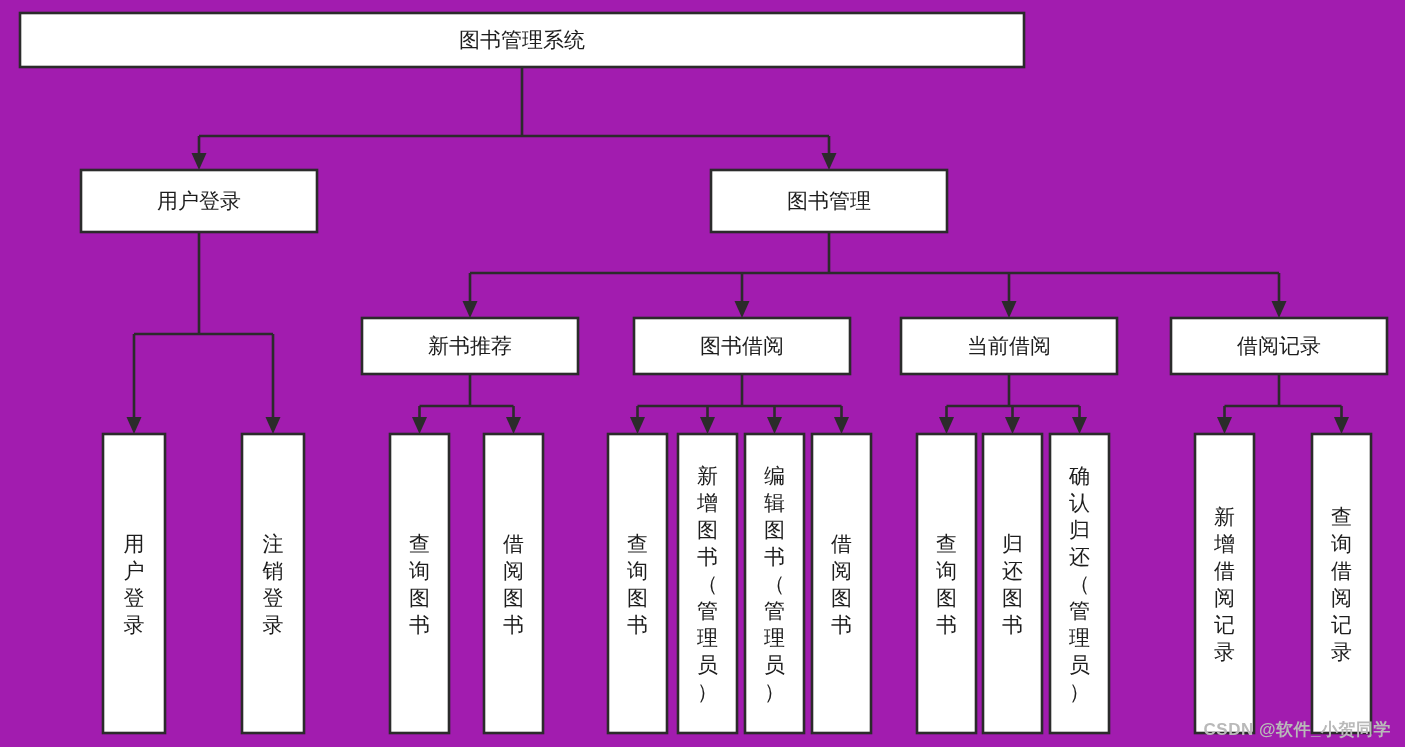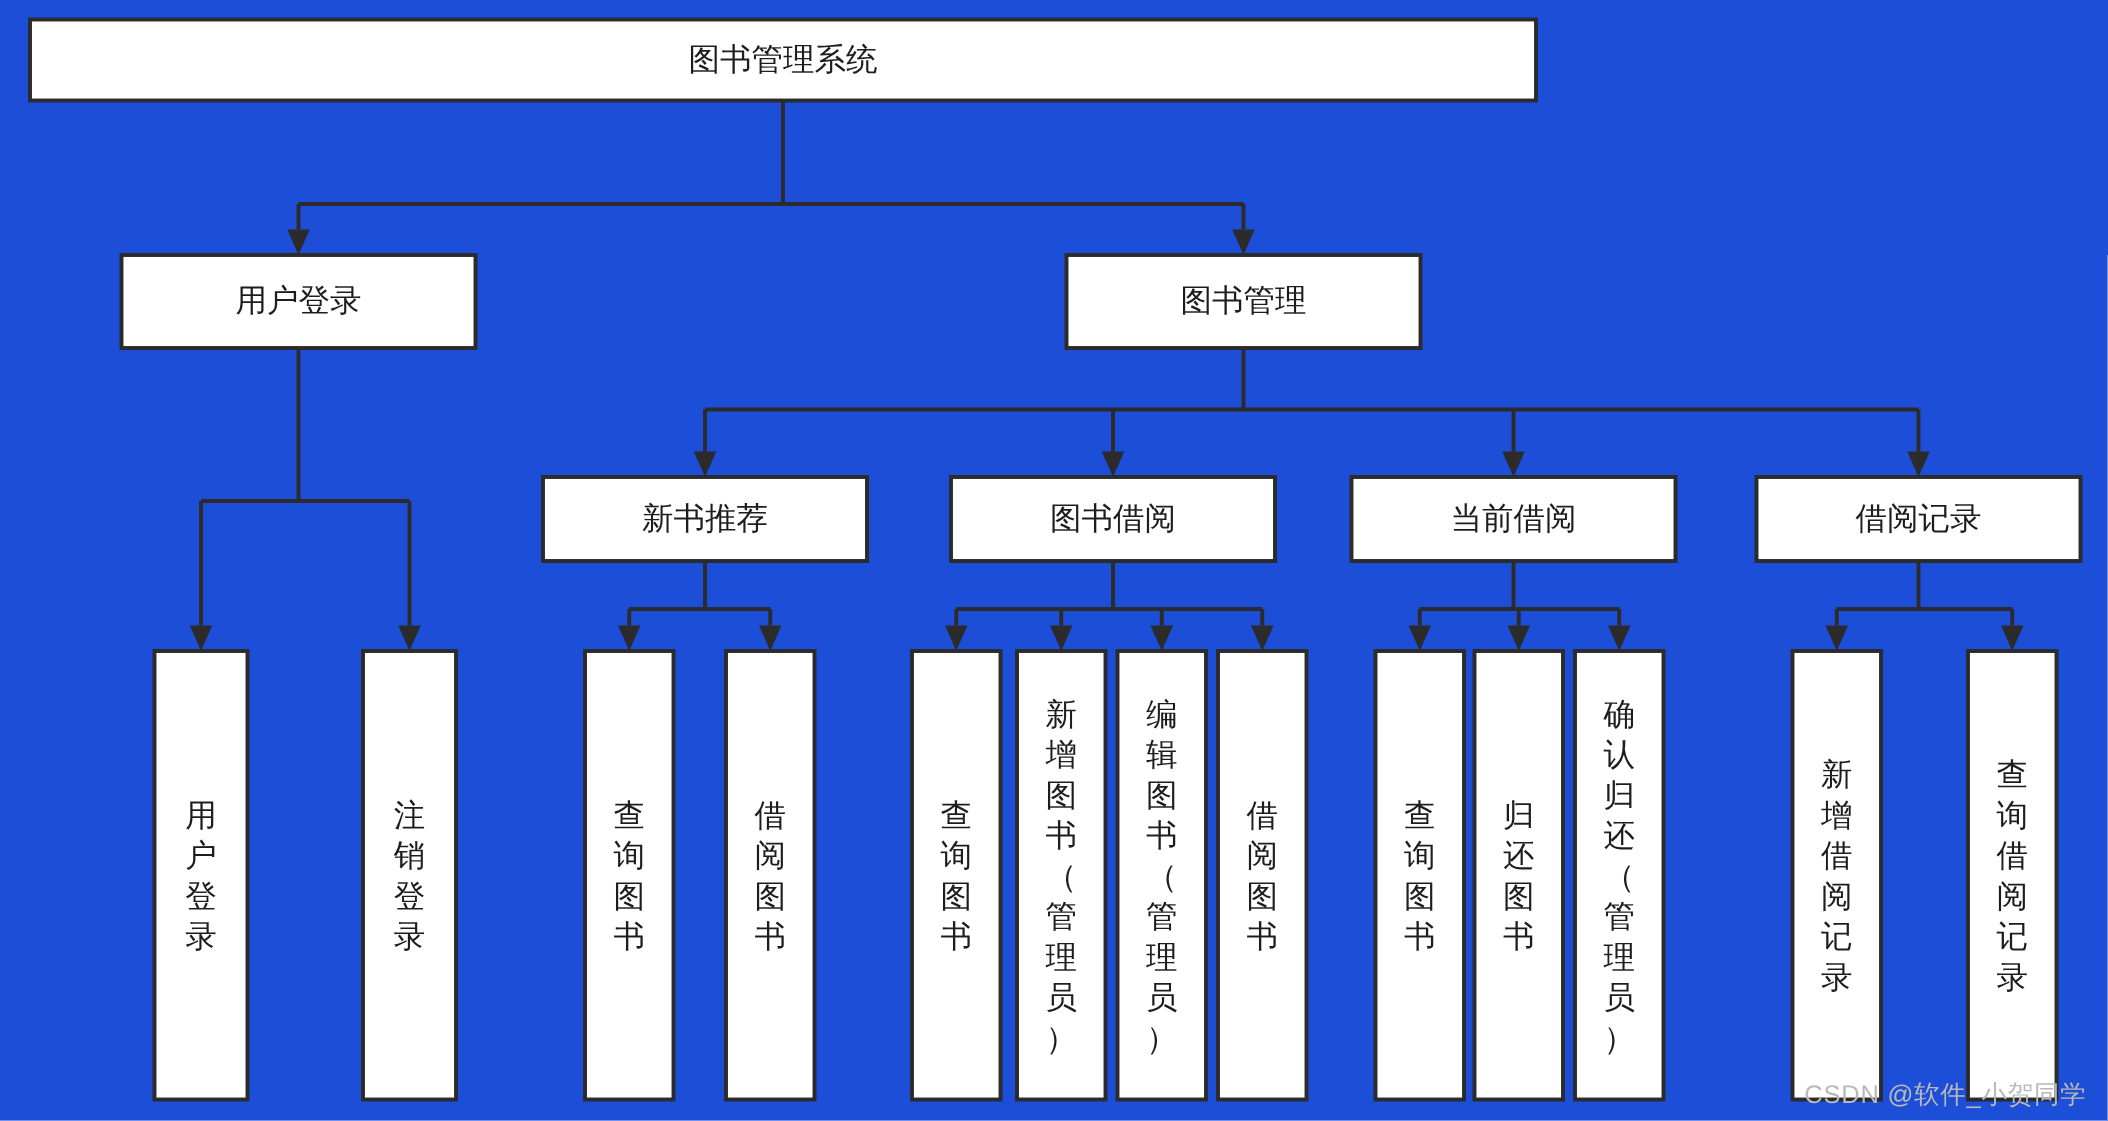--- a/index.html
+++ b/index.html
@@ -11,21 +11,21 @@
   body {
     width: 1405px;
     height: 747px;
     font-family: "Liberation Sans", "DejaVu Sans", sans-serif;
     overflow: hidden;
   }
   #diagram-root {
     position: relative;
     width: 1405px;
     height: 747px;
-    background: #1d4ed8;
+    background: #a21caf;
   }
   svg#flow {
     position: absolute;
     top: 0;
     left: 0;
     width: 1405px;
     height: 747px;
     display: block;
   }
   .node-rect {
@@ -61,20 +61,21 @@
   .watermark {
     position: absolute;
     right: 14px;
     bottom: 6px;
     font-family: "Liberation Sans", "DejaVu Sans", sans-serif;
     font-size: 17px;
     color: #b9b9b9;
     letter-spacing: 0.5px;
     user-select: none;
     pointer-events: none;
+    font-weight: bold;
   }
 </style>
 </head>
 <body>
 
 <div id="diagram-root">
 
   <svg id="flow" viewBox="0 0 1405 747">
     <g id="edges-layer">
         <line x1="522" y1="67" x2="522" y2="136" class="edge"></line>

